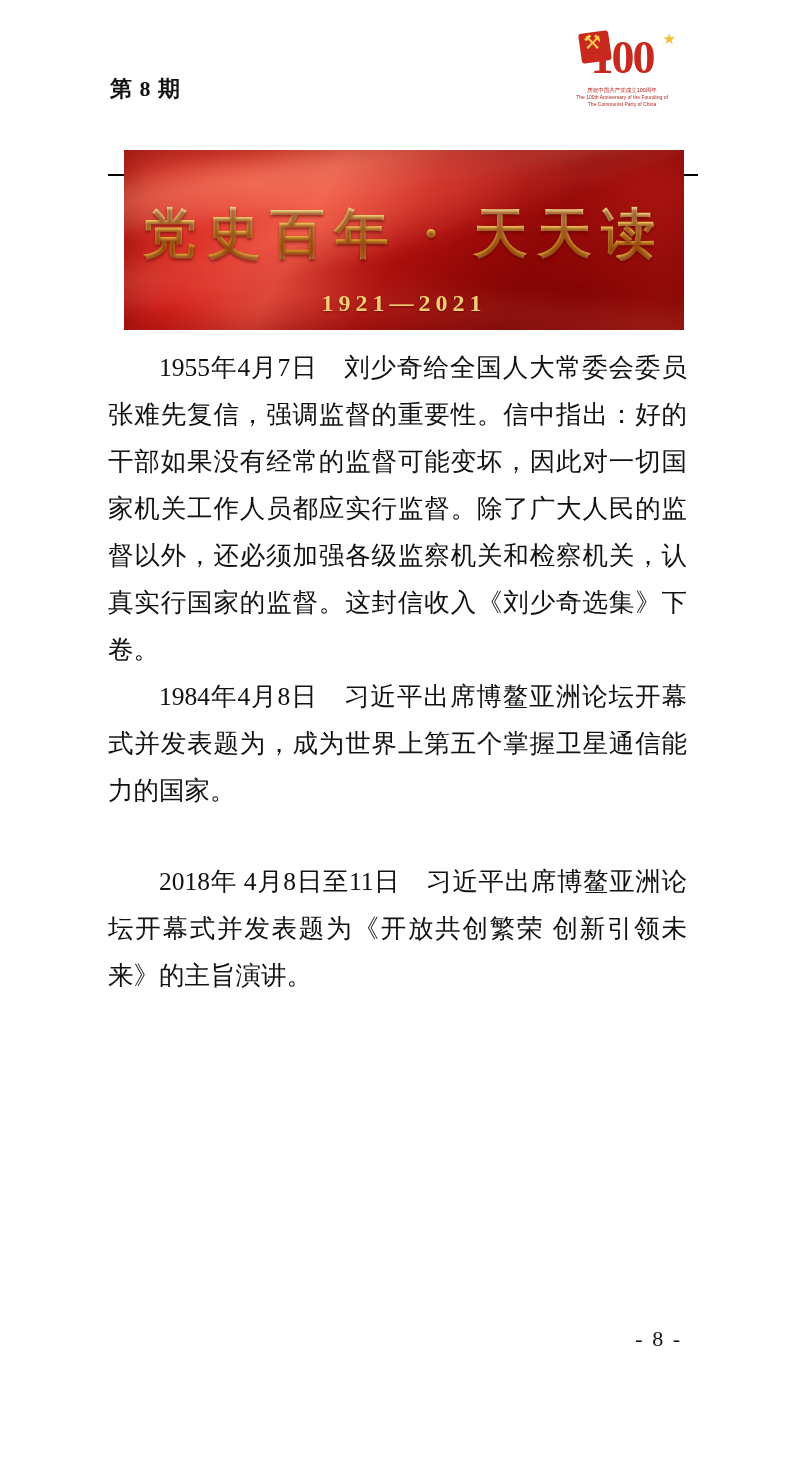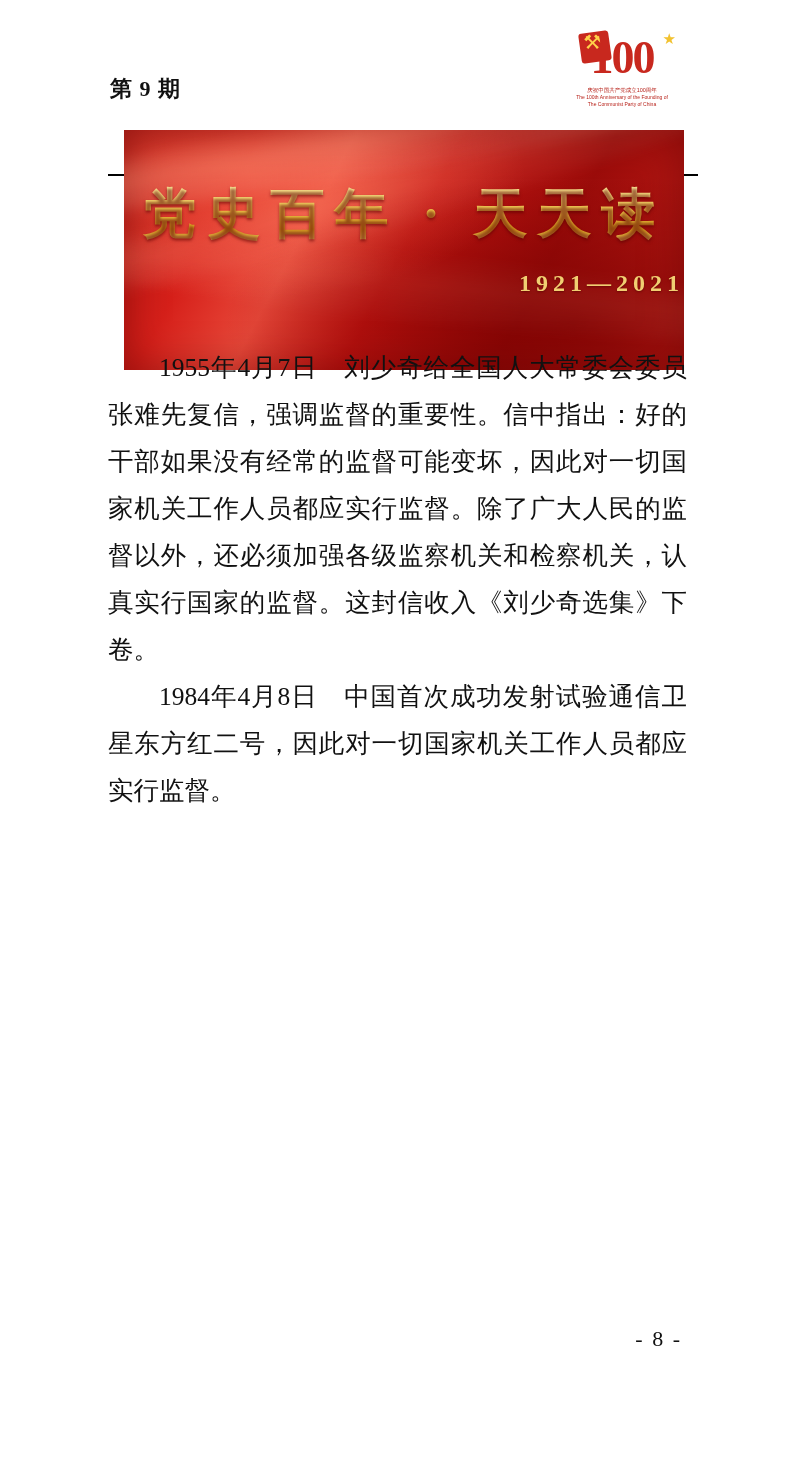--- a/index.html
+++ b/index.html
@@ -118,23 +118,23 @@
     top: 114px;
     width: 590px;
     height: 2px;
     background: #000;
   }
 
   
   .banner {
     position: absolute;
     left: 124px;
-    top: 130px;
+    top: 150px;
     width: 560px;
-    height: 240px;
+    height: 180px;
     background:
       radial-gradient(ellipse at 22% 18%, rgba(255,120,90,0.55) 0%, rgba(200,25,20,0) 45%),
       radial-gradient(ellipse at 80% 80%, rgba(120,0,0,0.75) 0%, rgba(150,10,10,0) 55%),
       linear-gradient(118deg, #b5120f 0%, #d6201a 20%, #e8493a 34%, #c41512 50%, #9c0c0a 72%, #c6201a 100%);
     overflow: hidden;
     box-shadow: inset 0 0 40px rgba(90,0,0,0.5);
   }
   .banner .wave {
     position: absolute;
     width: 150%;
@@ -163,21 +163,21 @@
     -webkit-background-clip: text;
     background-clip: text;
     -webkit-text-fill-color: transparent;
     text-shadow: 0 2px 3px rgba(90,0,0,0.55);
   }
   .banner-sub {
     position: absolute;
     left: 0;
     top: 140px;
     width: 560px;
-    text-align: right;
+    text-align: center;
     font-family: "Liberation Serif", serif;
     font-weight: bold;
     font-size: 24px;
     letter-spacing: 5px;
     color: #f1cf72;
     text-shadow: 0 1px 2px rgba(80,0,0,0.6);
   }
 
   
   .content {
@@ -210,21 +210,21 @@
     color: #111;
     letter-spacing: 2px;
   }
 </style>
 </head>
 <body>
 
 <div class="page">
 
   <div class="header">
-    <div class="issue-label">第 9 期</div>
+    <div class="issue-label">第 8 期</div>
 
     <div class="emblem">
       <div class="emblem-mark">
         <div class="emblem-100">100</div>
         <div class="emblem-flag"></div>
         <div class="emblem-star">★</div>
       </div>
       <div class="emblem-caption">庆祝中国共产党成立100周年</div>
       <div class="emblem-caption-en">The 100th Anniversary of the Founding of</div>
       <div class="emblem-caption-en">The Communist Party of China</div>
@@ -236,18 +236,19 @@
   <div class="banner">
     <div class="wave w1"></div>
     <div class="wave w2"></div>
     <div class="wave w3"></div>
     <div class="banner-title">党史百年 · 天天读</div>
     <div class="banner-sub">1921—2021</div>
   </div>
 
   <div class="content">
     <p class="para">1955年4月7日　刘少奇给全国人大常委会委员张难先复信，强调监督的重要性。信中指出：好的干部如果没有经常的监督可能变坏，因此对一切国家机关工作人员都应实行监督。除了广大人民的监督以外，还必须加强各级监察机关和检察机关，认真实行国家的监督。这封信收入《刘少奇选集》下卷。</p>
-    <p class="para">1984年4月8日　中国首次成功发射试验通信卫星东方红二号，因此对一切国家机关工作人员都应实行监督。</p>
+    <p class="para">1984年4月8日　习近平出席博鳌亚洲论坛开幕式并发表题为，成为世界上第五个掌握卫星通信能力的国家。</p>
+    <p class="para gap">2018年 4月8日至11日　习近平出席博鳌亚洲论坛开幕式并发表题为《开放共创繁荣 创新引领未来》的主旨演讲。</p>
   </div>
 
   <div class="page-number">- 8 -</div>
 
 </div>
 
 </body></html>

